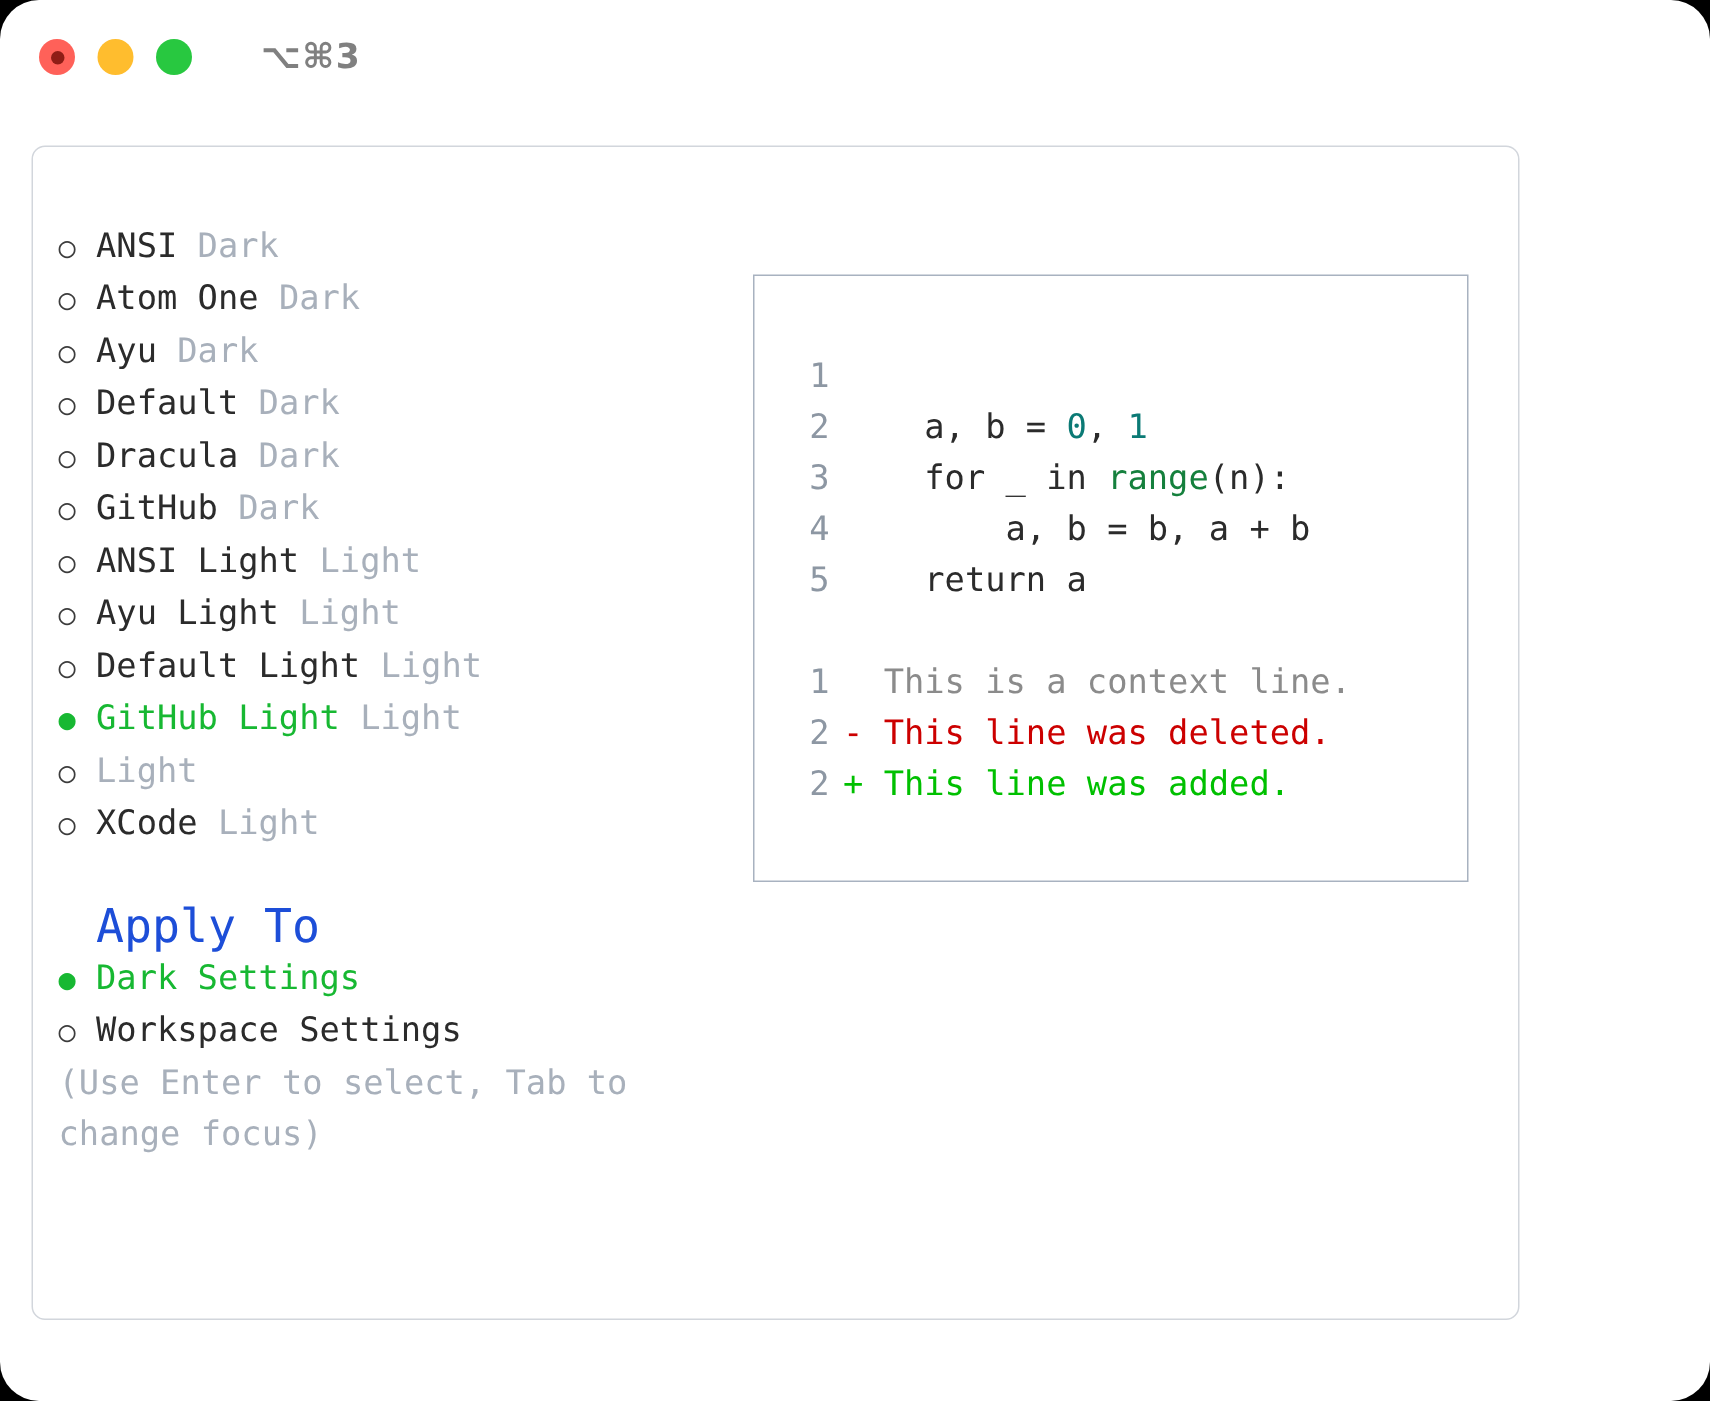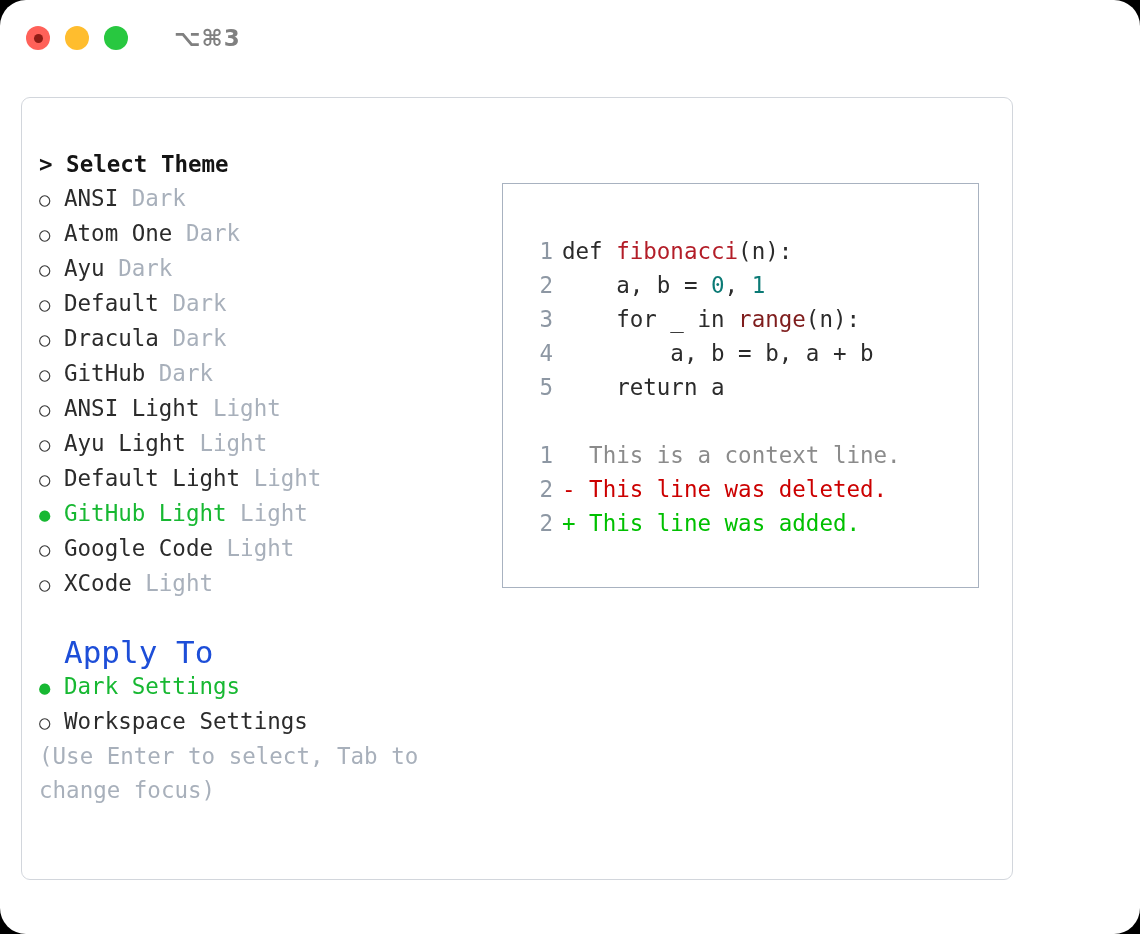--- a/index.html
+++ b/index.html
@@ -144,21 +144,21 @@
     flex: 0 0 32px;
     text-align: right;
     color: #8d97a3;
     margin-right: 9px;
   }
   .code-text { color: #2b2b2b; }
   .spacer-line { height: 34px; }
 
   .tok-fn    { color: #b31d28; }
   .tok-num   { color: #0b7a75; }
-  .tok-blue  { color: #7f1d1d; }
+  .tok-blue  { color: #15803d; }
 
   .diff-ctx { color: #8b8b8b; }
   .diff-del { color: #cc0000; }
   .diff-add { color: #00c000; text-align: center; }
 </style>
 </head>
 <body>
 
 <div class="window">
 
@@ -168,52 +168,51 @@
       <span class="light yellow"></span>
       <span class="light green"></span>
     </div>
     <div class="shortcut">⌥⌘3</div>
   </div>
 
   <div class="panel">
     <div class="content">
 
       <div class="left-col">
-        <div class="section-title">&gt; Select Theme</div>
 
         <div class="theme-list" id="theme-list">
             <div class="row"><span class="bullet">○</span><span class="name">ANSI </span><span class="variant">Dark</span></div>
             <div class="row"><span class="bullet">○</span><span class="name">Atom One </span><span class="variant">Dark</span></div>
             <div class="row"><span class="bullet">○</span><span class="name">Ayu </span><span class="variant">Dark</span></div>
             <div class="row"><span class="bullet">○</span><span class="name">Default </span><span class="variant">Dark</span></div>
             <div class="row"><span class="bullet">○</span><span class="name">Dracula </span><span class="variant">Dark</span></div>
             <div class="row"><span class="bullet">○</span><span class="name">GitHub </span><span class="variant">Dark</span></div>
             <div class="row"><span class="bullet">○</span><span class="name">ANSI Light </span><span class="variant">Light</span></div>
             <div class="row"><span class="bullet">○</span><span class="name">Ayu Light </span><span class="variant">Light</span></div>
             <div class="row"><span class="bullet">○</span><span class="name">Default Light </span><span class="variant">Light</span></div>
             <div class="row selected"><span class="bullet">●</span><span class="name">GitHub Light </span><span class="variant">Light</span></div>
-            <div class="row"><span class="bullet">○</span><span class="name">Google Code </span><span class="variant">Light</span></div>
+            <div class="row"><span class="bullet">○</span><span class="variant">Light</span></div>
             <div class="row"><span class="bullet">○</span><span class="name">XCode </span><span class="variant">Light</span></div>
           </div>
 
         <div class="applyto-head">Apply To</div>
 
         <div id="apply-list">
             <div class="row selected"><span class="bullet">●</span><span class="name">Dark Settings</span></div>
             <div class="row"><span class="bullet">○</span><span class="name">Workspace Settings</span></div>
           </div>
 
         <div class="hint">(Use Enter to select, Tab to change focus)</div>
       </div>
 
       <div class="right-col">
 
         <div class="preview-box">
           <div id="code-block">
-              <div class="code-line"><span class="lineno">1</span><span><span class="code-text">def </span><span class="tok-fn">fibonacci</span><span class="code-text">(n):</span></span></div>
+              <div class="code-line"><span class="lineno">1</span></div>
               <div class="code-line"><span class="lineno">2</span><span><span class="code-text">    a, b = </span><span class="tok-num">0</span><span class="code-text">, </span><span class="tok-num">1</span></span></div>
               <div class="code-line"><span class="lineno">3</span><span><span class="code-text">    for _ in </span><span class="tok-blue">range</span><span class="code-text">(n):</span></span></div>
               <div class="code-line"><span class="lineno">4</span><span><span class="code-text">        a, b = b, a + b</span></span></div>
               <div class="code-line"><span class="lineno">5</span><span><span class="code-text">    return a</span></span></div>
             </div>
           <div class="spacer-line"></div>
           <div id="diff-block">
               <div class="code-line"><span class="lineno">1</span><span class="diff-ctx">  This is a context line.</span></div>
               <div class="code-line"><span class="lineno">2</span><span class="diff-del">- This line was deleted.</span></div>
               <div class="code-line"><span class="lineno">2</span><span class="diff-add">+ This line was added.</span></div>

